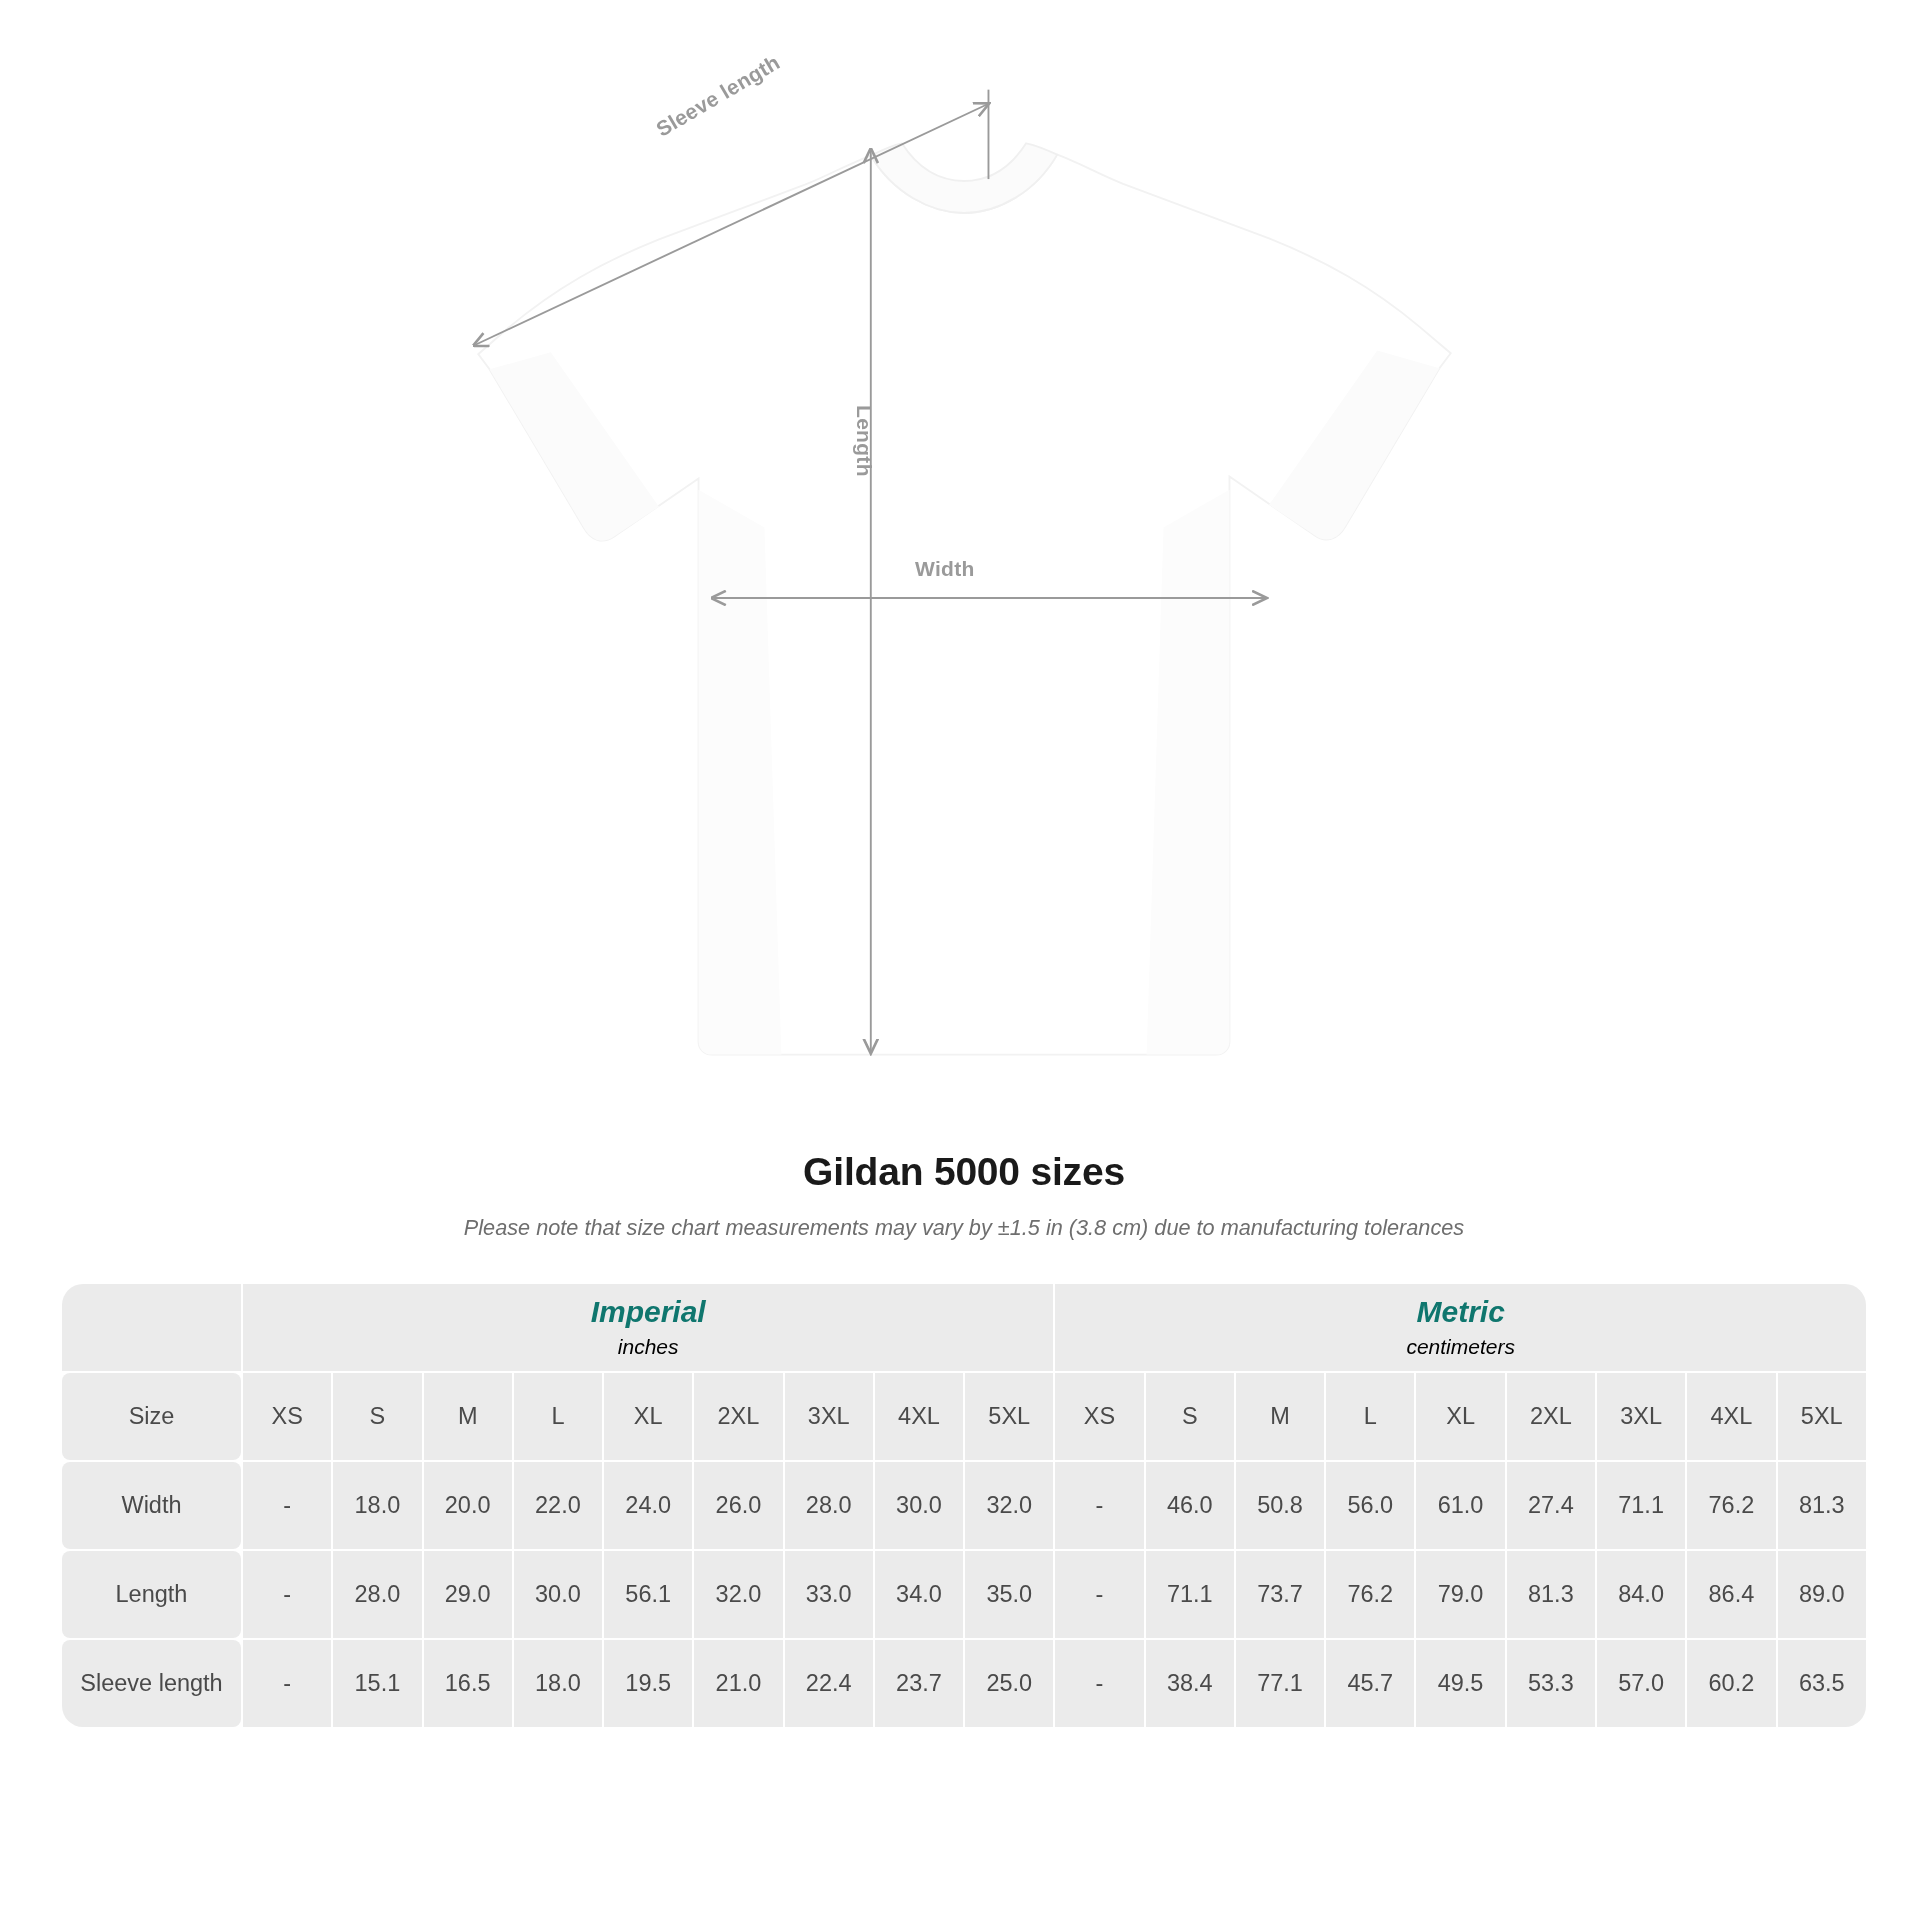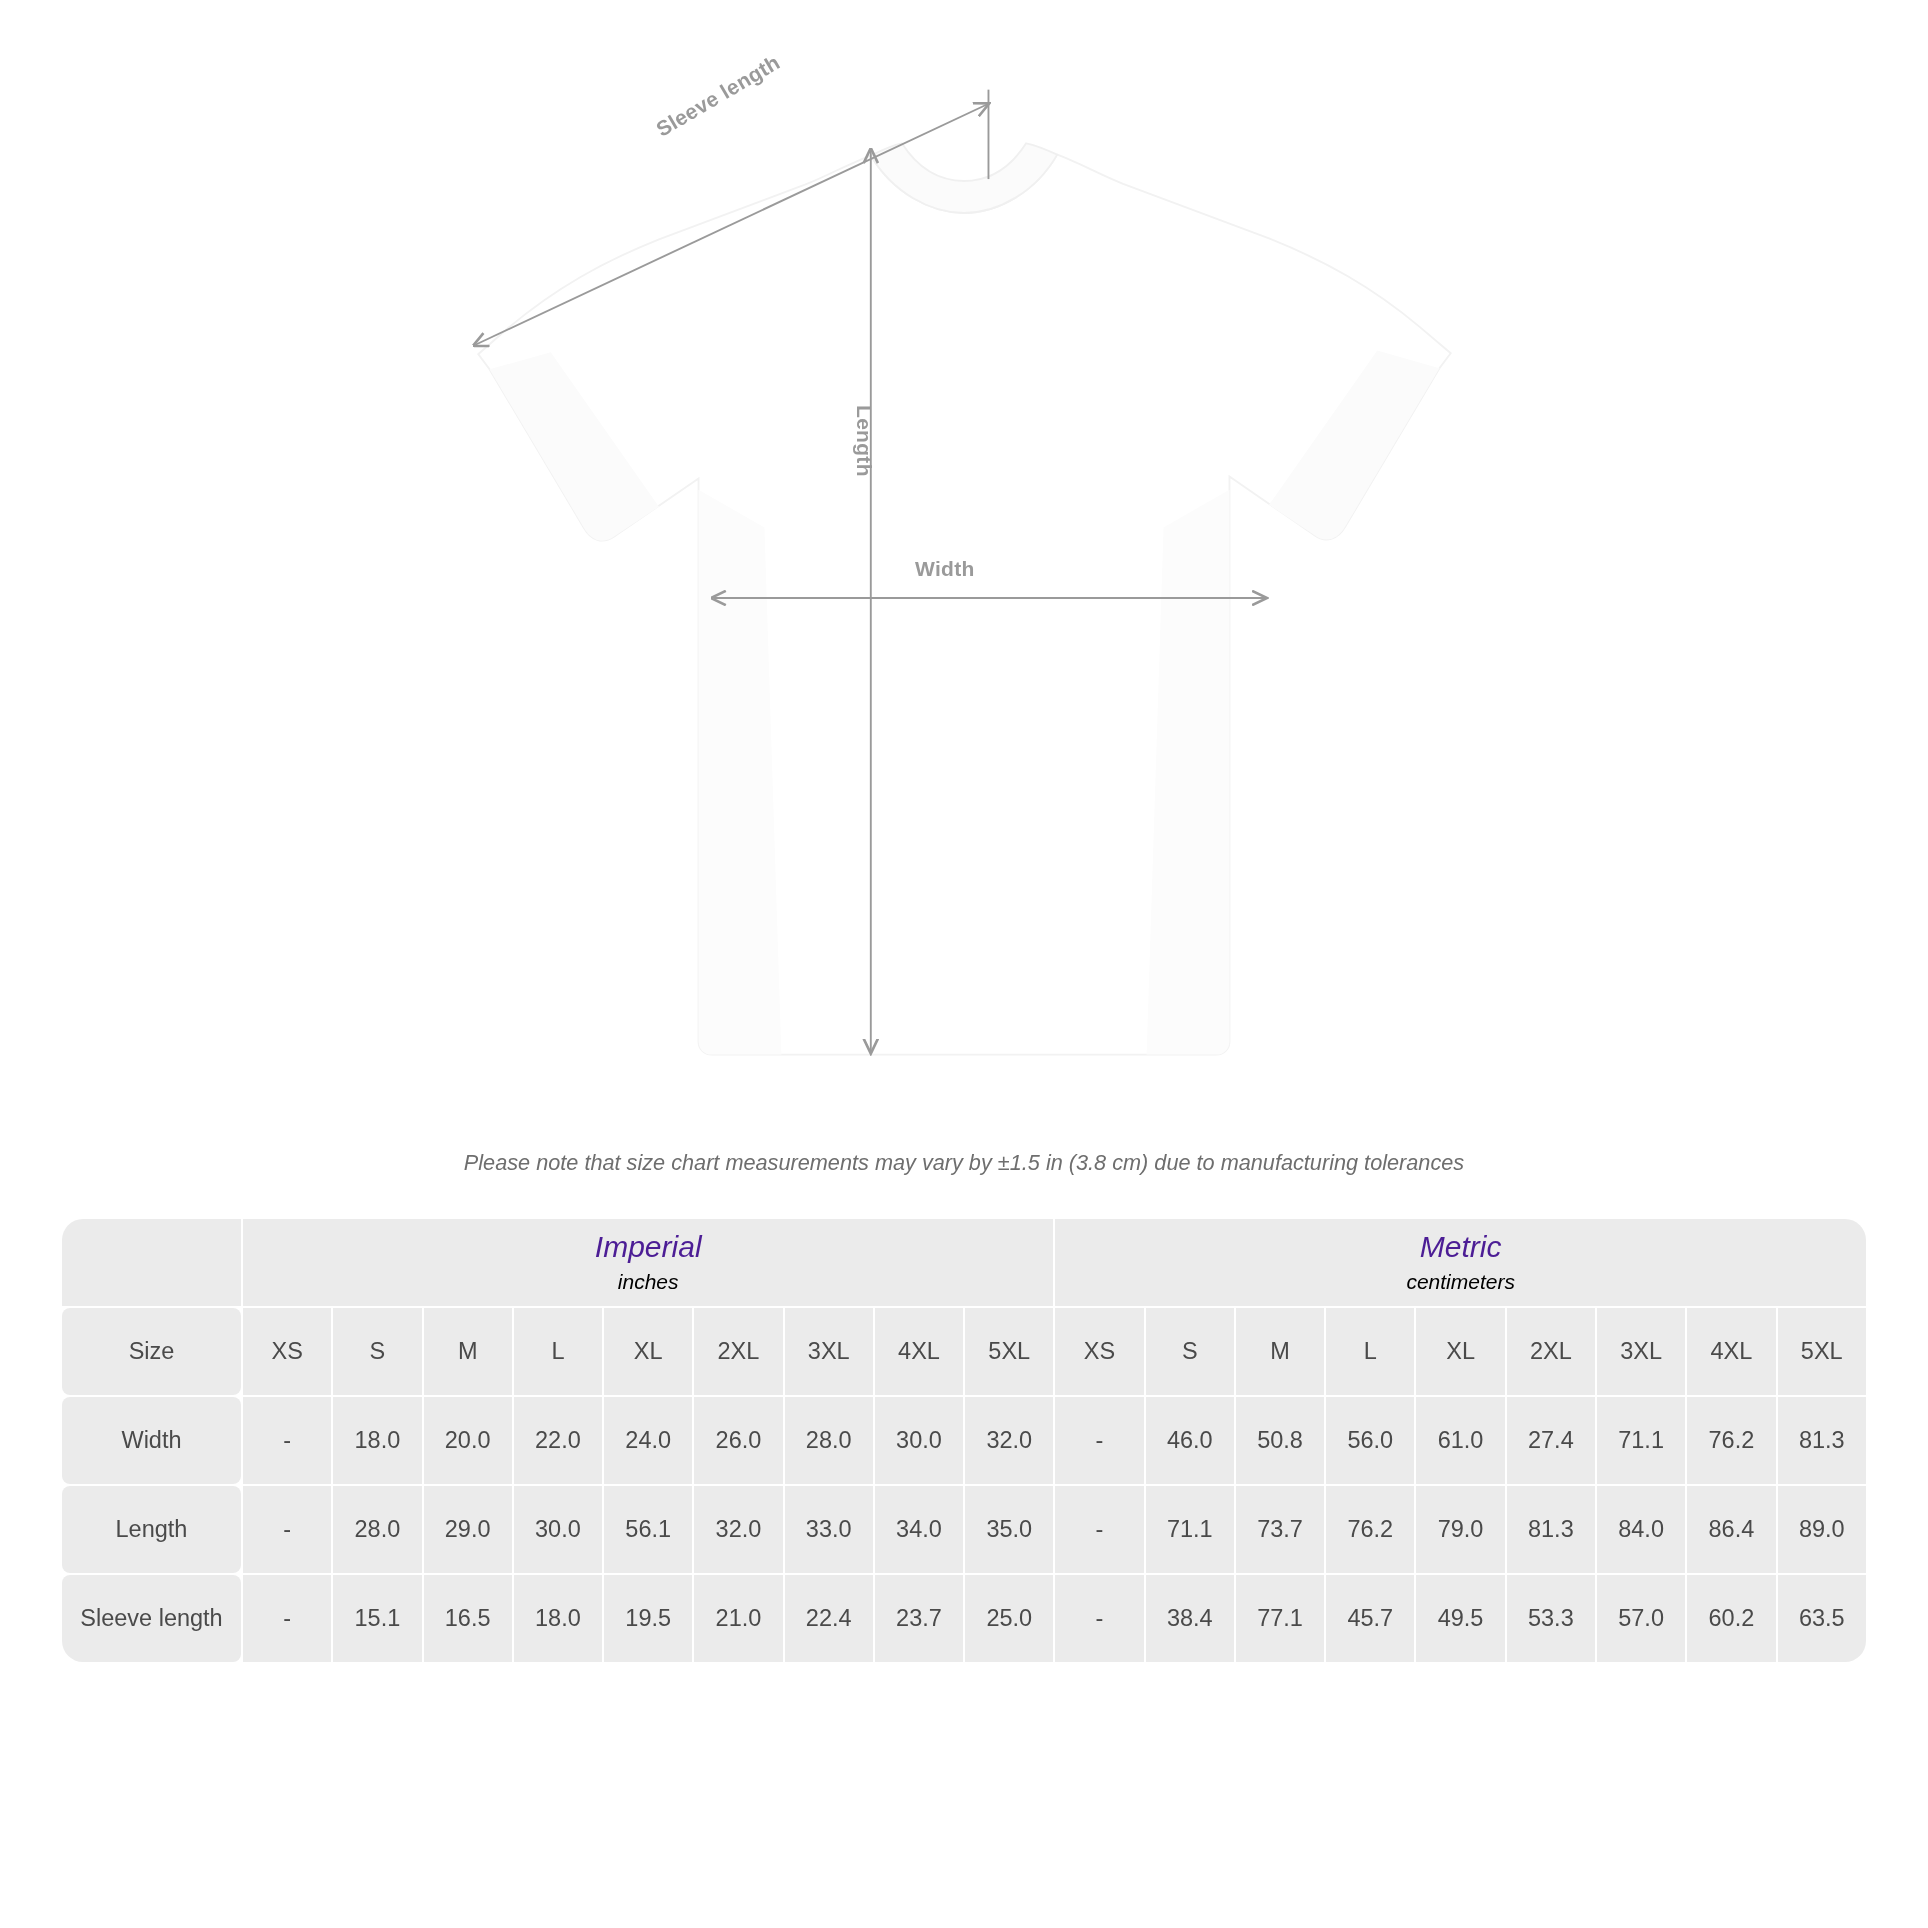--- a/index.html
+++ b/index.html
@@ -92,22 +92,22 @@
     height: 87px;
     font-weight: normal;
   }
   .unit-head {
     height: 122px;
     background: #ebebeb;
   }
   .unit-head .unit-name {
     font-size: 30px;
     font-style: italic;
-    font-weight: normal;
-    color: #4c1d95;
+    font-weight: bold;
+    color: #0f766e;
     line-height: 1.25;
   }
   .unit-head .unit-sub {
     font-size: 21px;
     font-style: italic;
     color: #000000;
     line-height: 1.5;
   }
   .corner-cell { background: #ebebeb; }
   .row-head {
@@ -194,20 +194,21 @@
         <line x1="758" y1="635" x2="1345" y2="635" stroke="#9a9a9a" stroke-width="2" marker-start="url(#arrStart)" marker-end="url(#arrEnd)"></line>
       </g>
     </svg>
 
     <div class="dim-label label-sleeve">Sleeve length</div>
     <div class="dim-label label-length">Length</div>
     <div class="dim-label label-width">Width</div>
   </div>
 
   <div class="title-block">
+    <h1 class="chart-title">Gildan 5000 sizes</h1>
     <div class="chart-note">Please note that size chart measurements may vary by ±1.5 in (3.8 cm) due to manufacturing tolerances</div>
   </div>
 
   <div class="table-wrap">
     <table class="size-table">
       <colgroup>
         <col class="first-col">
       </colgroup>
       <thead>
         <tr>

